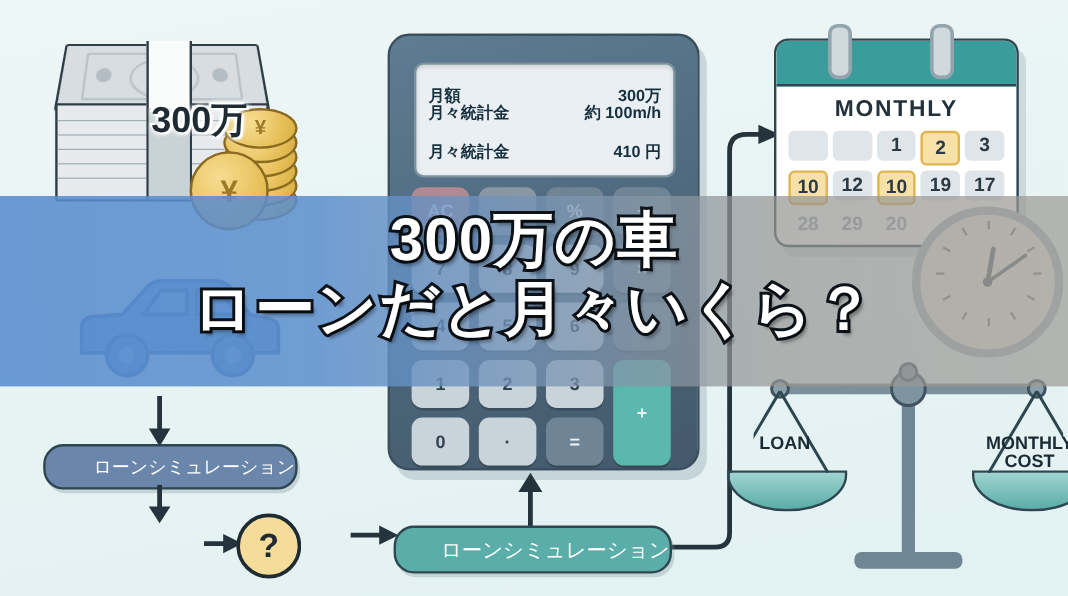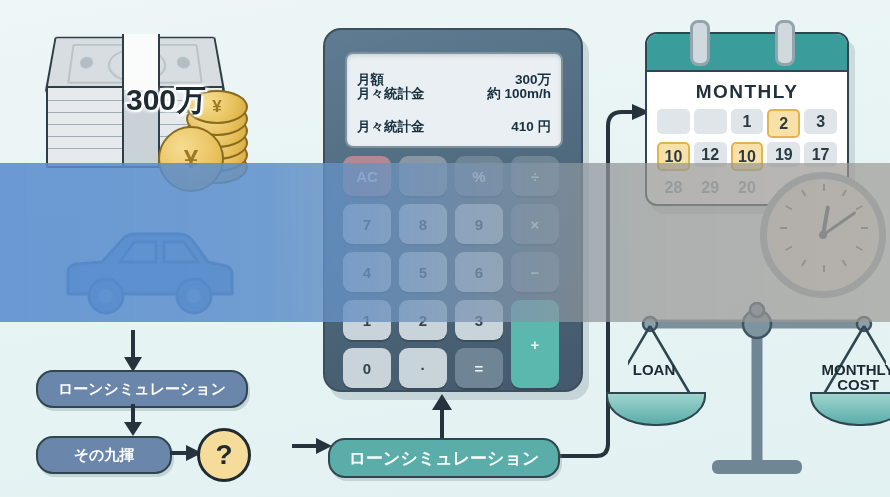--- a/index.html
+++ b/index.html
@@ -92,22 +92,22 @@
 
   
   #scale{position:absolute;left:628px;top:300px;width:258px;height:190px;}
   .pan{position:absolute;width:96px;height:30px;
     background:linear-gradient(#9fd4d0,#5aada8);
     border:2.5px solid #2e4650;border-radius:0 0 48px 48px/0 0 30px 30px;}
   .panLbl{position:absolute;width:110px;text-align:center;font-size:15px;font-weight:bold;
     color:#1b2a33;line-height:1.02;}
 
   
-  .fbox{position:absolute;display:flex;align-items:center;justify-content:center;
-    border:2.5px solid #2e4650;border-radius:17px;color:#ffffff;font-weight:bold;
+  .fbox{position:absolute;display:flex;align-items:center;justify-content:flex-end;
+    border:2.5px solid #2e4650;border-radius:17px;color:#ffffff;font-weight:normal;
     box-shadow:2px 3px 0 rgba(120,140,150,.3);}
   #box1{left:36px;top:370px;width:208px;height:34px;background:#6a86ab;font-size:15px;}
   #box2{left:36px;top:436px;width:132px;height:34px;background:#6a86ab;font-size:15px;}
   #box3{left:328px;top:438px;width:228px;height:36px;background:#5aada8;font-size:17px;}
   #qmark{position:absolute;left:197px;top:428px;width:48px;height:48px;border-radius:50%;
     background:#f6dc9a;border:3px solid #1f2b33;display:flex;align-items:center;
     justify-content:center;font-size:28px;font-weight:bold;color:#1f2b33;}
 
   
   #bandOverlay{position:absolute;left:0;top:163px;width:890px;height:159px;
@@ -295,32 +295,33 @@
 
   <div class="fbox" id="box1">
     <span>ローンシミュレーション</span>
   </div>
 
   <svg style="position:absolute;left:118px;top:404px" width="30" height="34">
     <line x1="15" y1="0" x2="15" y2="20" stroke="#25333c" stroke-width="4"></line>
     <polygon points="15,32 6,18 24,18" fill="#25333c"></polygon>
   </svg>
 
-  <div class="fbox" id="box2">
-    <span>その九揮</span>
-  </div>
 
   <svg style="position:absolute;left:170px;top:437px" width="34" height="32">
     <line x1="0" y1="16" x2="18" y2="16" stroke="#25333c" stroke-width="4"></line>
     <polygon points="32,16 16,8 16,24" fill="#25333c"></polygon>
   </svg>
 
   <div id="qmark">
     <span>?</span>
   </div>
 
   <div class="fbox" id="box3">
     <span>ローンシミュレーション</span>
   </div>
 
   <div id="bandOverlay"></div>
+  <div id="title">
+    <div>300万の車</div>
+    <div>ローンだと月々いくら？</div>
+  </div>
 
 </div>
 
 </body></html>

